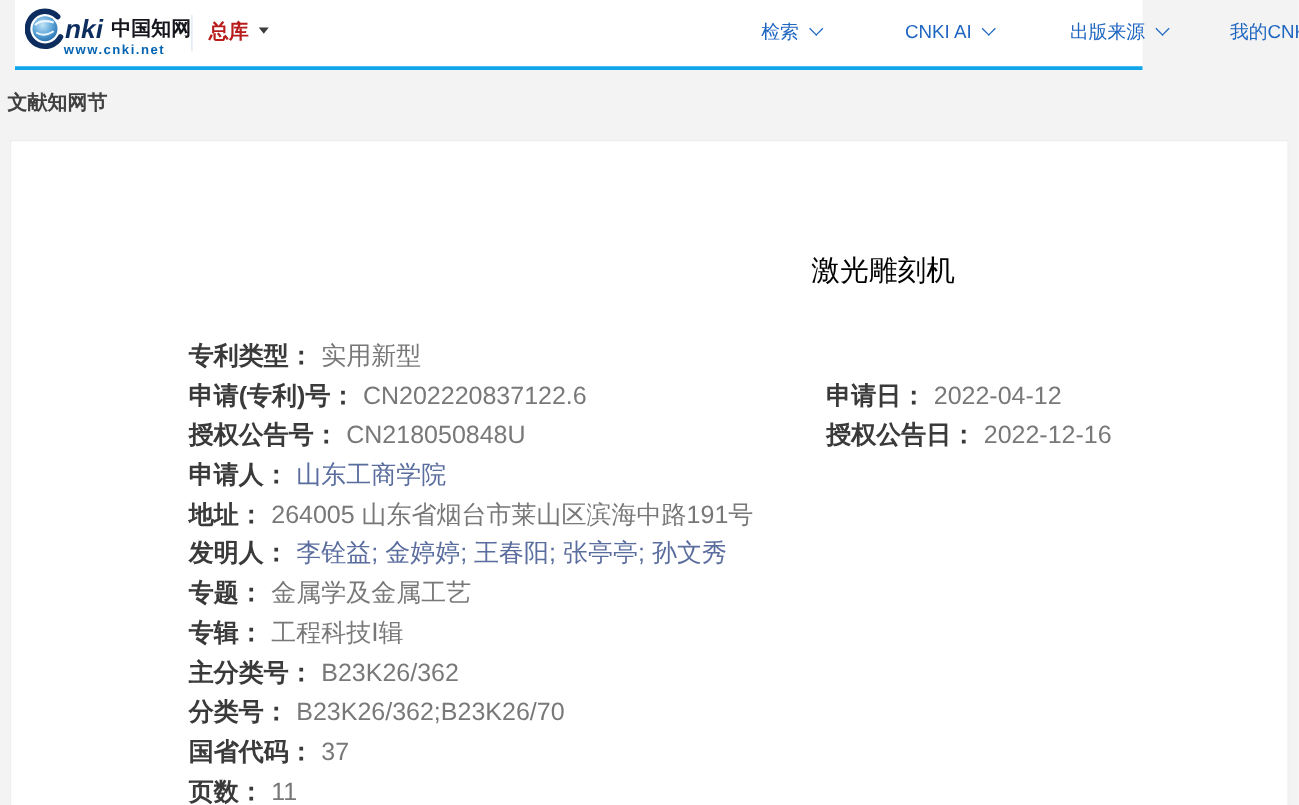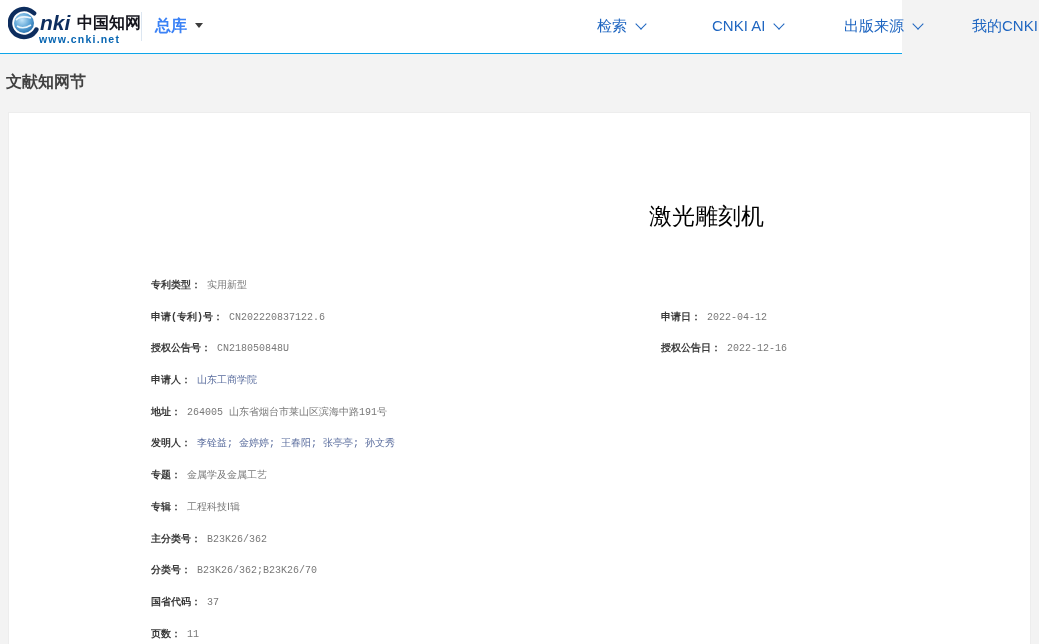--- a/index.html
+++ b/index.html
@@ -4,28 +4,28 @@
 <style>
   html,body{margin:0;padding:0;}
   body{
     width:1039px;height:644px;position:relative;overflow:hidden;
     background:#f3f3f3;
     font-family:"Liberation Sans","DejaVu Sans",sans-serif;
     -webkit-font-smoothing:antialiased;
   }
   
   .header{
-    position:absolute;top:0;left:0;width:902px;height:53px;
-    background:#ffffff;border-bottom:1px solid #0ea5e9;z-index:2;
+    position:absolute;top:0;left:12px;width:902px;height:53px;
+    background:#ffffff;border-bottom:3px solid #0ea5e9;z-index:2;
   }
   .logo{position:absolute;left:8px;top:5px;cursor:pointer;}
   .logo-divider{position:absolute;left:141px;top:12px;width:1px;height:29px;background:#dce6f1;}
   .db-switcher{
     position:absolute;left:155px;top:16px;font-size:16px;font-weight:bold;
-    color:#3b82f6;cursor:pointer;line-height:20px;
+    color:#b91c1c;cursor:pointer;line-height:20px;
   }
   .caret-down{
     display:inline-block;width:0;height:0;margin-left:8px;margin-bottom:2px;
     border-left:4px solid transparent;border-right:4px solid transparent;
     border-top:5px solid #3c3c3c;vertical-align:middle;
   }
   .main-nav{position:absolute;top:0;left:0;width:100%;height:53px;margin-left:39px;}
   .nav-item{
     position:absolute;top:17px;font-size:15px;color:var(--nav-blue,#1f66c1);
     cursor:pointer;line-height:18px;white-space:nowrap;
@@ -48,21 +48,21 @@
     position:absolute;left:8px;top:112px;width:1021px;height:560px;
     background:#ffffff;border:1px solid #ededed;box-sizing:content-box;
   }
   .patent-title{
     position:absolute;left:640px;top:88px;font-size:23px;color:#000000;
     font-weight:400;white-space:nowrap;
   }
   .patent-fields{position:absolute;top:164px;left:0;width:100%;}
   .field-row{
     position:relative;height:31.7px;padding-left:142px;
-    font-size:10px;line-height:17px;box-sizing:border-box;white-space:nowrap;font-family:Liberation Mono, monospace;
+    font-size:20px;line-height:17px;box-sizing:border-box;white-space:nowrap;
   }
   .field-label{font-weight:bold;color:var(--label-dark,#3a3a3a);}
   .field-value{color:var(--value-gray,#787878);margin-left:6px;}
   .field-value.link-val{color:var(--link-blue,#5a6d9e);}
   .field-value.link-val[data-interactable="true"]{cursor:pointer;}
   .inline-link{cursor:pointer;}
   .right-cell{position:absolute;left:652px;top:0;}
 </style>
 </head>
 <body>

